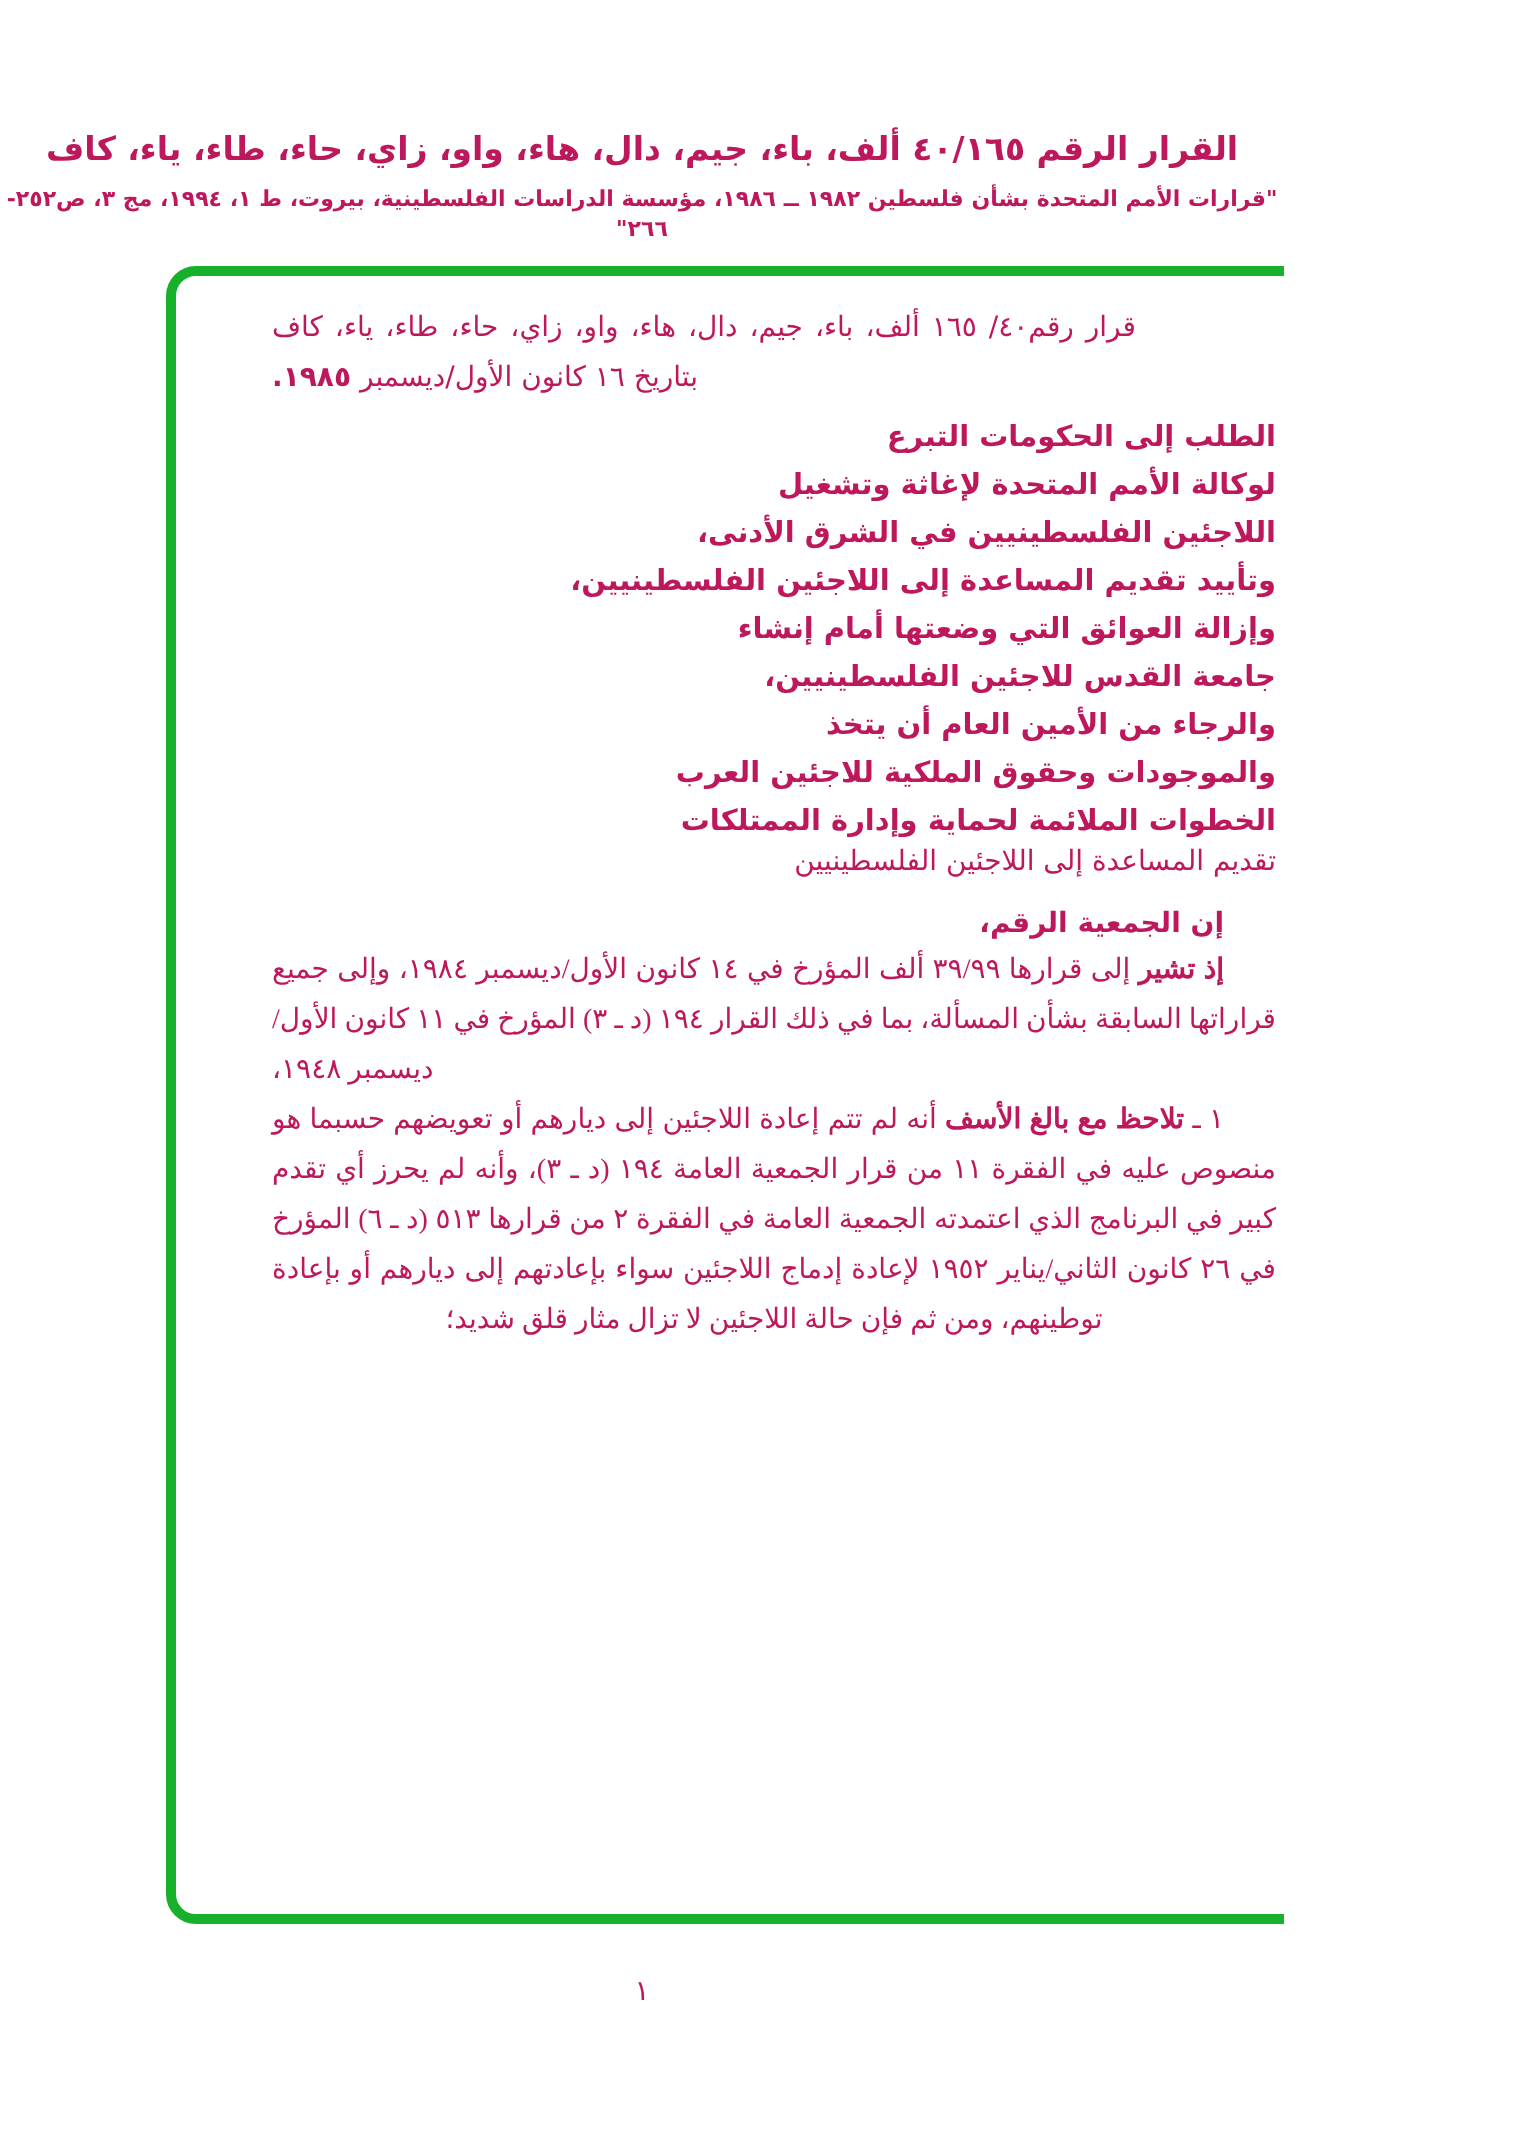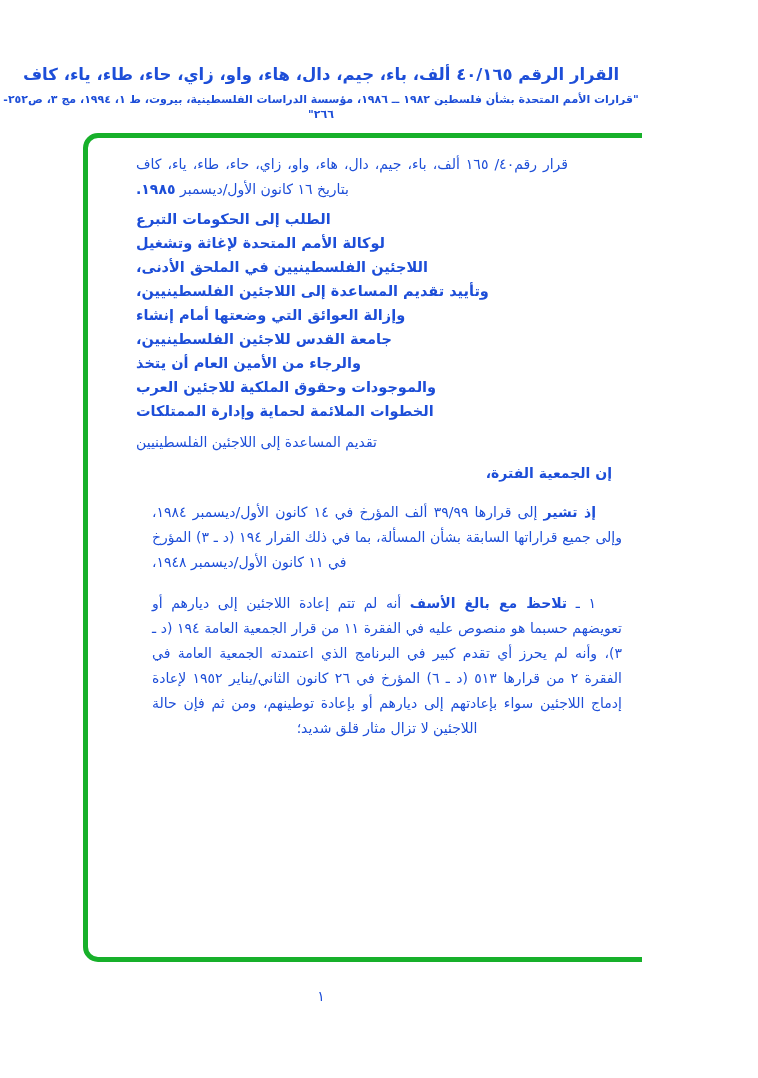--- a/index.html
+++ b/index.html
@@ -1,21 +1,21 @@
 <!DOCTYPE html>
 <html lang="ar"><head>
 <meta charset="utf-8">
 <style>
   html,body{margin:0;padding:0;background:#ffffff;}
   .page{
     position:relative;
     width:642px;height:1078px;
     background:#ffffff;
     font-family:"DejaVu Sans",sans-serif;
-    color:#1d4ed8;
+    color:#be185d;
     direction:rtl;
     overflow:hidden;
   }
   .doc-header{
     position:absolute;top:64px;left:0;right:0;
     text-align:center;direction:rtl;
   }
   .doc-header .title{
     font-size:16.5px;font-weight:bold;line-height:22px;
   }
@@ -30,35 +30,36 @@
     direction:rtl;
   }
   .intro{
     font-size:14px;line-height:25px;
     text-align:justify;text-align-last:left;
     text-indent:70px;margin:0 0 5px 0;
   }
   .intro b{font-weight:bold;}
   .title-block{
     font-size:14.5px;font-weight:bold;line-height:24px;
-    text-align:left;margin:5px 0 0 0;
+    text-align:right;margin:5px 0 0 0;
   }
   .section-letter{
     margin-top:13px;font-size:14.5px;font-weight:bold;text-align:center;
   }
   .section-title{
-    margin-top:11px;font-size:14px;text-align:left;
+    margin-top:0;font-size:14px;text-align:right;
   }
   .salutation{
     margin-top:12px;font-size:14px;font-weight:bold;
     text-align:right;text-indent:26px;line-height:22px;
   }
   .body-para{
-    font-size:14px;line-height:25px;margin:16px;
+    font-size:14px;line-height:25px;margin:0;
     text-align:justify;
+    font-family:Liberation Serif, serif;
   }
   .body-para .lead{font-weight:bold;}
   .last-left{text-align-last:left;}
   .last-center{text-align-last:center;}
   .body-para{text-indent:26px;}
   .body-para sup{font-size:9px;line-height:0;}
   .footnote-area{margin-top:9px;}
   .footnote-sep{
     width:16px;height:0;border-top:1.5px solid #333;
     margin:0 auto 5px auto;
@@ -85,33 +86,33 @@
     <div class="source">"قرارات الأمم المتحدة بشأن فلسطين ١٩٨٢ ــ ١٩٨٦، مؤسسة الدراسات الفلسطينية، بيروت، ط ١، ١٩٩٤، مج ٣، ص٢٥٢- ٢٦٦"</div>
   </div>
 
   <div class="green-box">
 
     <p class="intro"><span>قرار رقم٤٠/ ١٦٥ ألف، باء، جيم، دال، هاء، واو، زاي، حاء، طاء، ياء، كاف بتاريخ ١٦ كانون الأول/ديسمبر </span><b>١٩٨٥.</b></p>
 
     <div class="title-block">
       <div>الطلب إلى الحكومات التبرع</div>
       <div>لوكالة الأمم المتحدة لإغاثة وتشغيل</div>
-      <div>اللاجئين الفلسطينيين في الملحق الأدنى،</div>
+      <div>اللاجئين الفلسطينيين في الشرق الأدنى،</div>
       <div>وتأييد تقديم المساعدة إلى اللاجئين الفلسطينيين،</div>
       <div>وإزالة العوائق التي وضعتها أمام إنشاء</div>
       <div>جامعة القدس للاجئين الفلسطينيين،</div>
       <div>والرجاء من الأمين العام أن يتخذ</div>
       <div>والموجودات وحقوق الملكية للاجئين العرب</div>
       <div>الخطوات الملائمة لحماية وإدارة الممتلكات</div>
     </div>
 
 
     <div class="section-title">تقديم المساعدة إلى اللاجئين الفلسطينيين</div>
 
-    <div class="salutation">إن الجمعية الفترة،</div>
+    <div class="salutation">إن الجمعية الرقم،</div>
 
     <p class="body-para last-left"><b class="lead">إذ تشير</b><span> إلى قرارها ٣٩/٩٩ ألف المؤرخ في ١٤ كانون الأول/ديسمبر ١٩٨٤، وإلى جميع قراراتها السابقة بشأن المسألة، بما في ذلك القرار ١٩٤ (د ـ ٣) المؤرخ في ١١ كانون الأول/ديسمبر ١٩٤٨،</span></p>
 
 
     <p class="body-para last-center"><span>١ ـ </span><b class="lead">تلاحظ مع بالغ الأسف</b><span> أنه لم تتم إعادة اللاجئين إلى ديارهم أو تعويضهم حسبما هو منصوص عليه في الفقرة ١١ من قرار الجمعية العامة ١٩٤ (د ـ ٣)، وأنه لم يحرز أي تقدم كبير في البرنامج الذي اعتمدته الجمعية العامة في الفقرة ٢ من قرارها ٥١٣ (د ـ ٦) المؤرخ في ٢٦ كانون الثاني/يناير ١٩٥٢ لإعادة إدماج اللاجئين سواء بإعادتهم إلى ديارهم أو بإعادة توطينهم، ومن ثم فإن حالة اللاجئين لا تزال مثار قلق شديد؛</span></p>
 
 
   </div>
 
   <div class="page-number">١</div>

